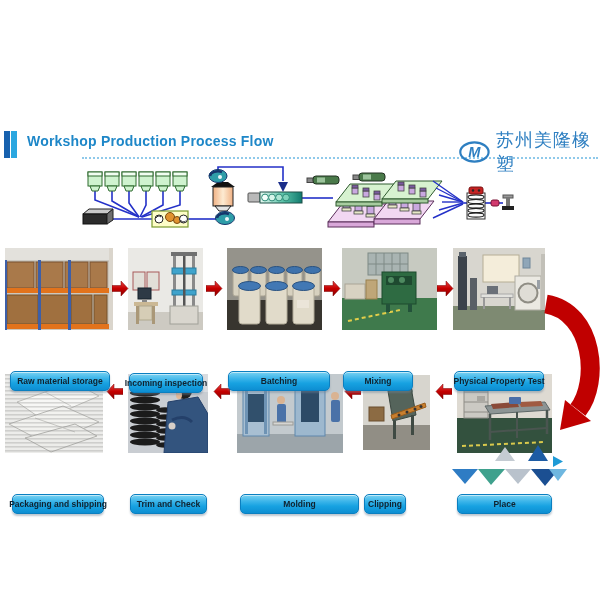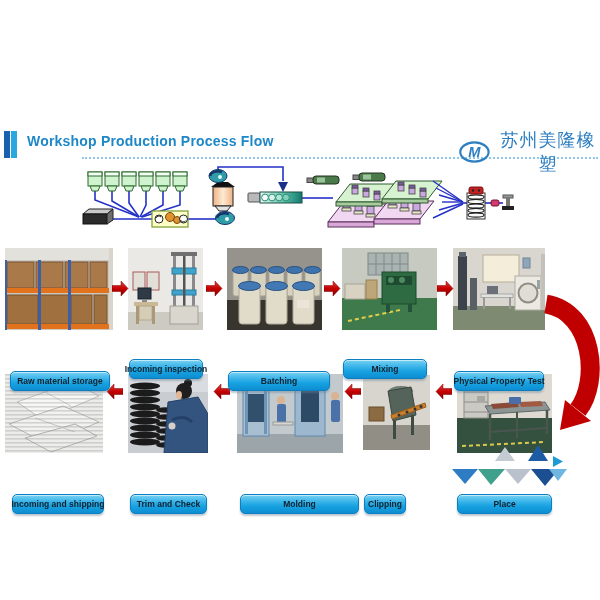--- a/index.html
+++ b/index.html
@@ -1,17 +1,17 @@
 <!DOCTYPE html>
 <html><head>
 <meta charset="utf-8">
 <style>
   html,body{margin:0;padding:0;background:#fff;}
   .page{position:relative;width:600px;height:600px;background:#ffffff;
-        font-family:"Liberation Sans",sans-serif;overflow:hidden;text-align:center;}
+        font-family:"Liberation Sans",sans-serif;overflow:hidden;}
   
   .bar-dark{position:absolute;left:4px;top:131px;width:6px;height:27px;background:#1761AE;}
   .bar-light{position:absolute;left:11px;top:131px;width:6px;height:27px;background:#2BA7E0;}
   .title{position:absolute;left:27px;top:133px;font-size:14px;font-weight:bold;color:#1E87C8;letter-spacing:.2px;}
   .dotted-rule{position:absolute;left:82px;right:2px;top:157px;border-top:2px dotted #8FC9EA;height:0;}
   .logo{position:absolute;left:458px;top:128px;display:flex;align-items:center;gap:5px;}
   .logo-text{font-size:18px;color:#2E7FC1;letter-spacing:1px;}
   
   .schematic{position:absolute;left:55px;top:162px;}
   
@@ -333,23 +333,23 @@
       <polygon points="0,5.5 9,5.5 9,1 16,8.5 9,16 9,11.5 0,11.5" fill="url(#g-red)" stroke="#7A0000" stroke-width="0.5"></polygon>
     </svg>
   <svg class="flow-arrow" style="left:324px;top:280px" viewBox="0 0 17 17">
       <polygon points="0,5.5 9,5.5 9,1 16,8.5 9,16 9,11.5 0,11.5" fill="url(#g-red)" stroke="#7A0000" stroke-width="0.5"></polygon>
     </svg>
   <svg class="flow-arrow" style="left:437px;top:280px" viewBox="0 0 17 17">
       <polygon points="0,5.5 9,5.5 9,1 16,8.5 9,16 9,11.5 0,11.5" fill="url(#g-red)" stroke="#7A0000" stroke-width="0.5"></polygon>
     </svg>
 
   <div class="banner" style="left:10px;top:333px;width:100px">Raw material storage</div>
-  <div class="banner" style="left:129px;top:321px;width:74px">Incoming inspection</div>
+  <div class="banner" style="left:129px;top:335px;width:74px">Incoming inspection</div>
   <div class="banner" style="left:228px;top:333px;width:102px">Batching</div>
-  <div class="banner" style="left:343px;top:321px;width:84px">Mixing</div>
+  <div class="banner" style="left:343px;top:333px;width:70px">Mixing</div>
   <div class="banner" style="left:454px;top:333px;width:90px">Physical Property Test</div>
 
   <svg class="curve-arrow" width="62" height="148" viewBox="0 0 62 148">
     <path d="M 8 10 C 56 18, 62 88, 40 116" stroke="#C00000" stroke-width="19" fill="none"></path>
     <polygon points="53,127 27,106 22,136" fill="#C00000"></polygon>
   </svg>
 
   <div class="photo" style="left:5px;top:374px;width:98px;height:79px">
     <svg width="98" height="79" viewBox="0 0 98 79">
       <defs>
@@ -467,19 +467,19 @@
     <polygon points="50,18 70,18 60,4" fill="#C4CBD2"></polygon>
     <polygon points="83,18 103,18 93,2" fill="#1D5CA4"></polygon>
     <polygon points="7,26 33,26 20,41" fill="#2E7CC4"></polygon>
     <polygon points="33,26 60,26 46,42" fill="#3FA18D"></polygon>
     <polygon points="60,26 86,26 73,41" fill="#B9C2CC"></polygon>
     <polygon points="86,26 114,26 100,43" fill="#1B4F92"></polygon>
     <polygon points="104,26 122,26 113,38" fill="#6FB7E0"></polygon>
     <polygon points="108,13 118,18.5 108,24" fill="#1E9AD6"></polygon>
   </svg>
 
-  <div class="banner" style="left:12px;top:456px;width:92px">Incoming and shipping</div>
+  <div class="banner" style="left:12px;top:456px;width:92px">Packaging and shipping</div>
   <div class="banner" style="left:130px;top:456px;width:77px">Trim and Check</div>
   <div class="banner" style="left:240px;top:456px;width:119px">Molding</div>
   <div class="banner" style="left:364px;top:456px;width:42px">Clipping</div>
   <div class="banner" style="left:457px;top:456px;width:95px">Place</div>
 
 </div>
 
 </body></html>

